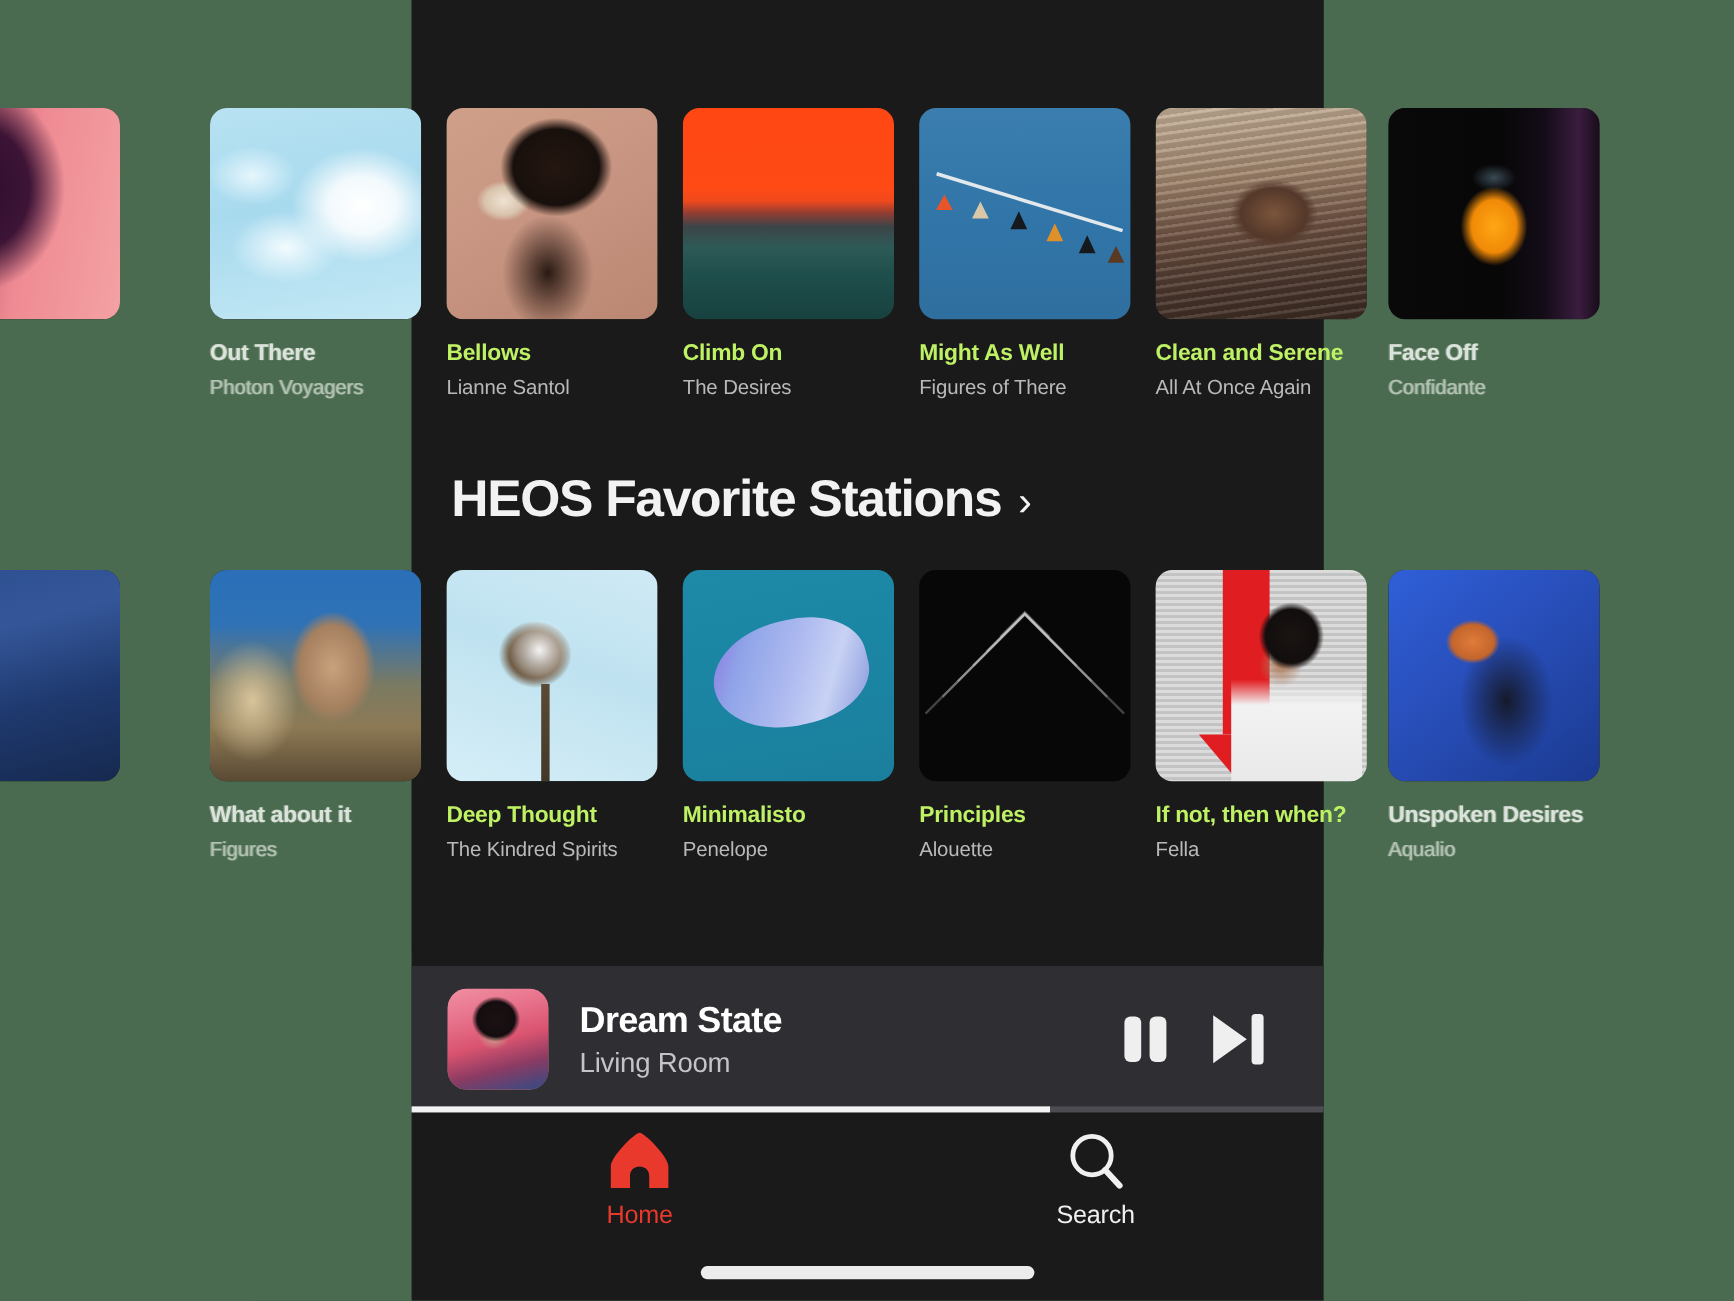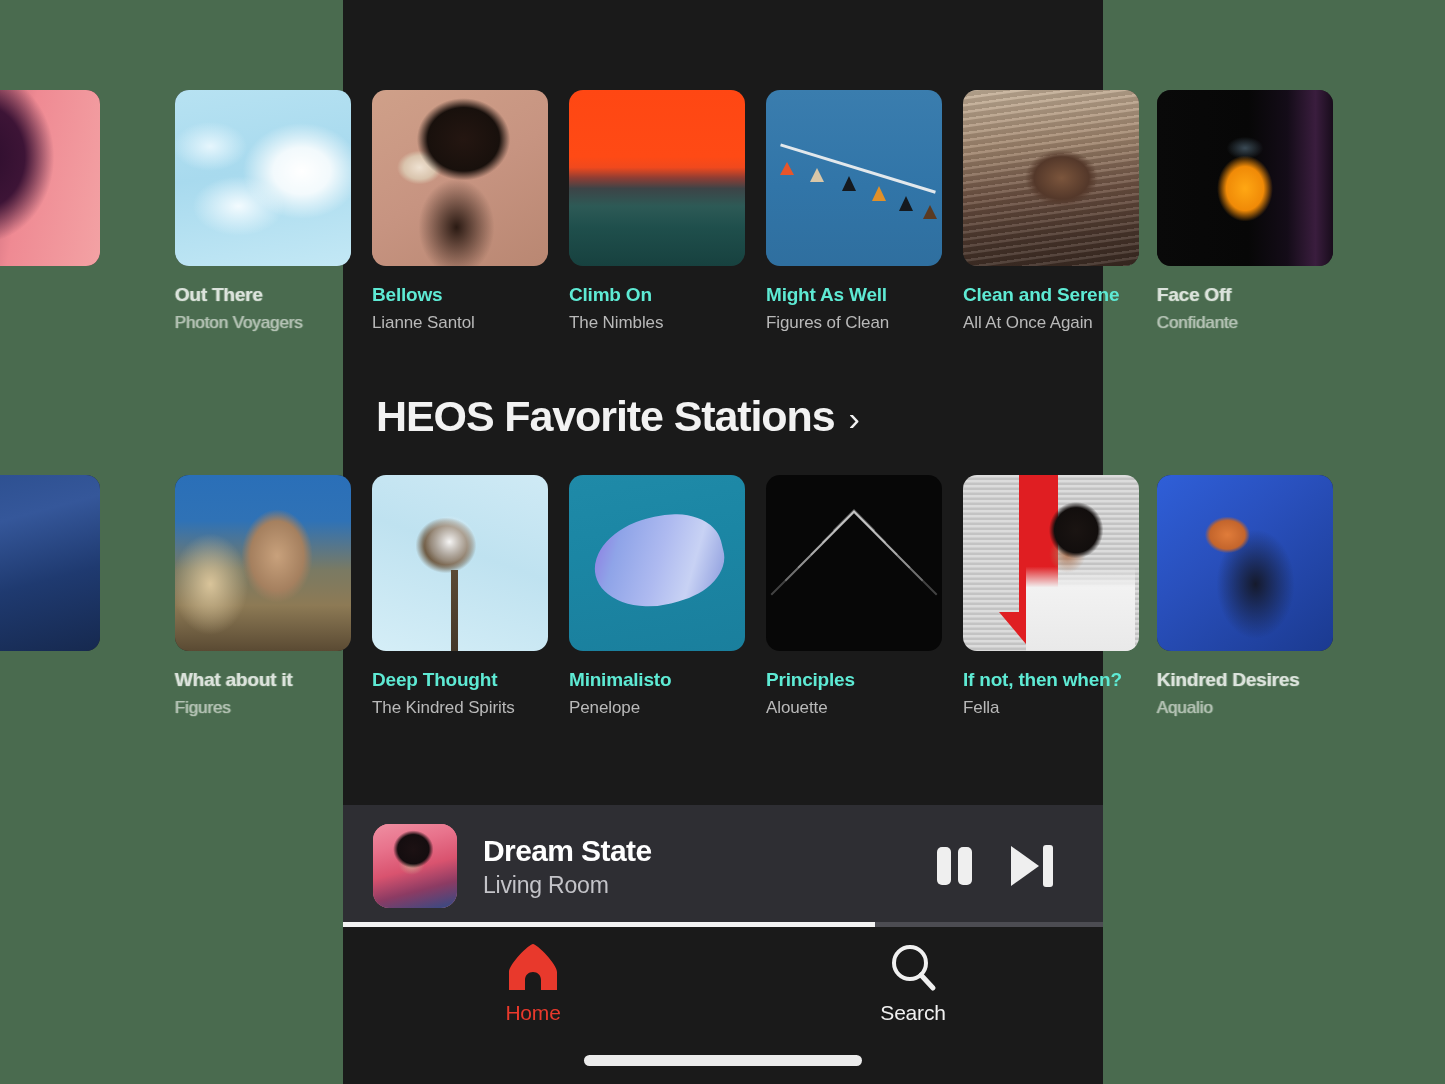--- a/index.html
+++ b/index.html
@@ -45,21 +45,21 @@
     border-radius: 14px;
     overflow: hidden;
     position: relative;
     background: #222;
   }
   .art > .layer { position: absolute; inset: 0; }
   .t-title {
     margin-top: 18px;
     font-size: 19px;
     font-weight: bold;
-    color: #5eead4;
+    color: #bef264;
     white-space: nowrap;
     letter-spacing: -0.2px;
   }
   .t-sub {
     margin-top: 7px;
     font-size: 17px;
     color: #b9b9b9;
     white-space: nowrap;
     letter-spacing: -0.1px;
   }
@@ -331,36 +331,36 @@
         </div>
         <div class="t-title">Bellows</div>
         <div class="t-sub">Lianne Santol</div>
       </div>
 
       <div class="tile" style="left:569px;">
         <div class="art">
           <div class="layer a-sunset"></div>
         </div>
         <div class="t-title">Climb On</div>
-        <div class="t-sub">The Nimbles</div>
+        <div class="t-sub">The Desires</div>
       </div>
 
       <div class="tile" style="left:766px;">
         <div class="art a-flags">
           <div class="flagbits">
             <i style="left:14px; top:72px; border-bottom:13px solid #e8552a;"></i>
             <i style="left:44px; top:78px; border-bottom:14px solid #d9c7a8;"></i>
             <i style="left:76px; top:86px; border-bottom:15px solid #15191e;"></i>
             <i style="left:106px; top:96px; border-bottom:15px solid #e09029;"></i>
             <i style="left:133px; top:106px; border-bottom:15px solid #15191e;"></i>
             <i style="left:157px; top:115px; border-bottom:14px solid #5a3a22;"></i>
           </div>
         </div>
         <div class="t-title">Might As Well</div>
-        <div class="t-sub">Figures of Clean</div>
+        <div class="t-sub">Figures of There</div>
       </div>
 
       <div class="tile" style="left:963px;">
         <div class="art">
           <div class="layer a-water"></div>
         </div>
         <div class="t-title">Clean and Serene</div>
         <div class="t-sub">All At Once Again</div>
       </div>
 
@@ -434,21 +434,21 @@
           <div class="person"></div>
         </div>
         <div class="t-title">If not, then when?</div>
         <div class="t-sub">Fella</div>
       </div>
 
       <div class="tile outside" style="left:1157px;">
         <div class="art">
           <div class="layer a-blueball"></div>
         </div>
-        <div class="t-title">Kindred Desires</div>
+        <div class="t-title">Unspoken Desires</div>
         <div class="t-sub">Aqualio</div>
       </div>
 
     </div>
   </div>
 
   <div class="now-playing">
     <div class="np-art">
       <div class="layer a-dreamstate"></div>
     </div>

